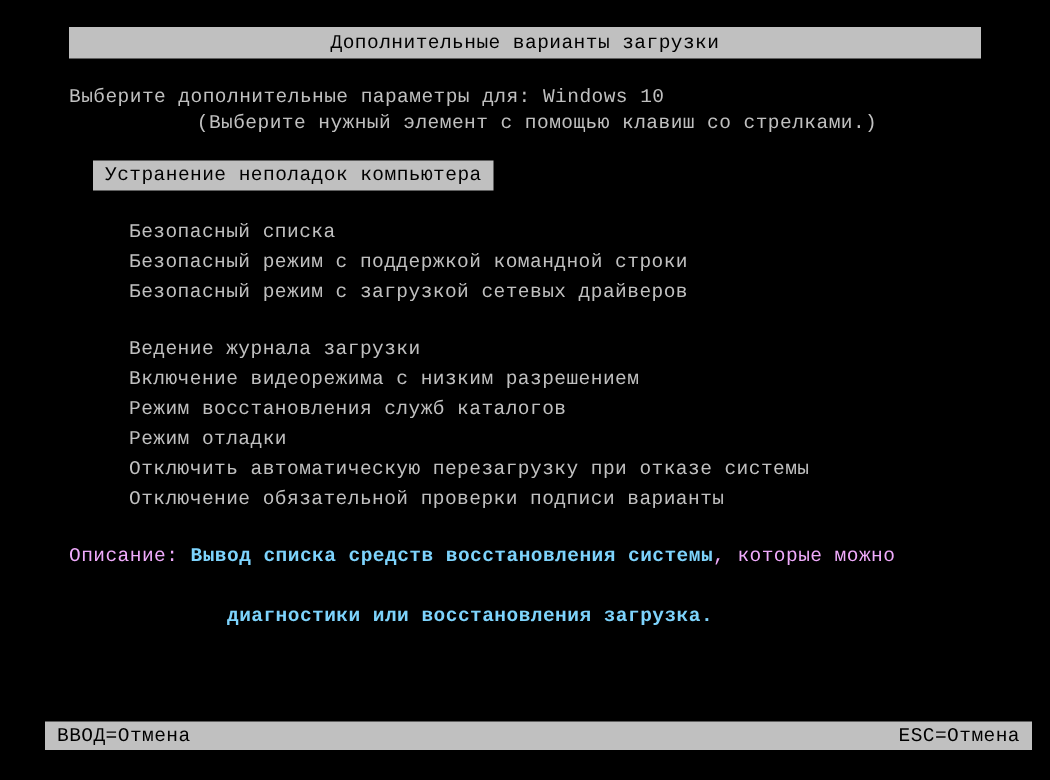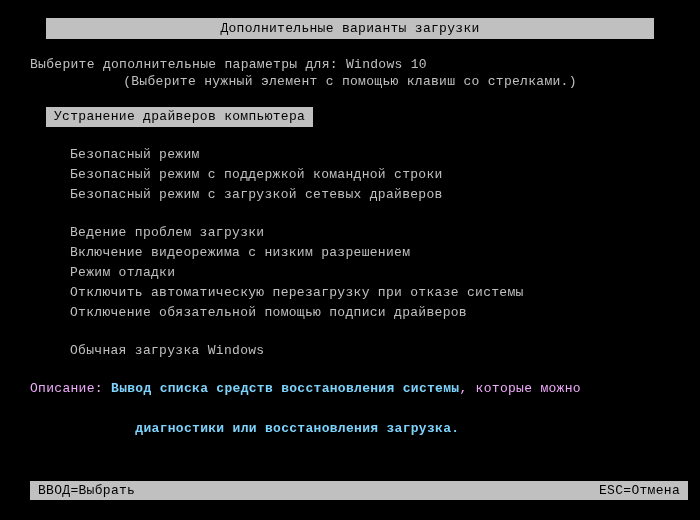--- a/index.html
+++ b/index.html
@@ -21,21 +21,21 @@
     }
     .header-bar {
       background: #c0c0c0;
       color: #000;
       text-align: center;
       padding: 3px 0;
       margin: 18px 46px 0 46px;
       font-weight: 500;
     }
     .content {
-      padding: 18px 30px 0 30px;
+      padding: 18px 30px 0 46px;
     }
     .instruction {
       margin-bottom: 2px;
     }
     .sub-instruction {
       margin-bottom: 18px;
       text-align: center;
     }
     .options {
       padding-left: 16px;
@@ -91,46 +91,44 @@
 <div class="screen">
   <div class="header-bar">
     <span>Дополнительные варианты загрузки</span>
   </div>
 
   <div class="content">
     <div class="instruction">Выберите дополнительные параметры для: Windows 10</div>
     <div class="sub-instruction">(Выберите нужный элемент с помощью клавиш со стрелками.)</div>
 
     <div class="options">
-      <div class="option-selected">Устранение драйверов компьютера</div>
+      <div class="option-selected">Устранение неполадок компьютера</div>
 
       <div class="option-group">
-        <div class="option-item">Безопасный режим</div>
+        <div class="option-item">Безопасный списка</div>
         <div class="option-item">Безопасный режим с поддержкой командной строки</div>
         <div class="option-item">Безопасный режим с загрузкой сетевых драйверов</div>
       </div>
 
       <div class="option-group">
-        <div class="option-item">Ведение проблем загрузки</div>
+        <div class="option-item">Ведение журнала загрузки</div>
         <div class="option-item">Включение видеорежима с низким разрешением</div>
+        <div class="option-item">Режим восстановления служб каталогов</div>
         <div class="option-item">Режим отладки</div>
         <div class="option-item">Отключить автоматическую перезагрузку при отказе системы</div>
-        <div class="option-item">Отключение обязательной помощью подписи драйверов</div>
+        <div class="option-item">Отключение обязательной проверки подписи варианты</div>
       </div>
 
-      <div class="option-group">
-        <div class="option-item">Обычная загрузка Windows</div>
-      </div>
     </div>
 
     <div class="description-block">
       <span class="desc-label">Описание:</span>
       <span class="desc-text">Вывод списка средств восстановления системы</span><span class="desc-label">, которые можно</span><br>
       &nbsp;&nbsp;&nbsp;&nbsp;&nbsp;&nbsp;&nbsp;&nbsp;&nbsp;&nbsp;&nbsp;&nbsp;&nbsp;<br>
       &nbsp;&nbsp;&nbsp;&nbsp;&nbsp;&nbsp;&nbsp;&nbsp;&nbsp;&nbsp;&nbsp;&nbsp;&nbsp;<span class="desc-text">диагностики или восстановления загрузка.</span>
     </div>
   </div>
 
   <div class="footer-bar">
-    <span>ВВОД=Выбрать</span>
+    <span>ВВОД=Отмена</span>
     <span>ESC=Отмена</span>
   </div>
 </div>
 
 </body></html>

